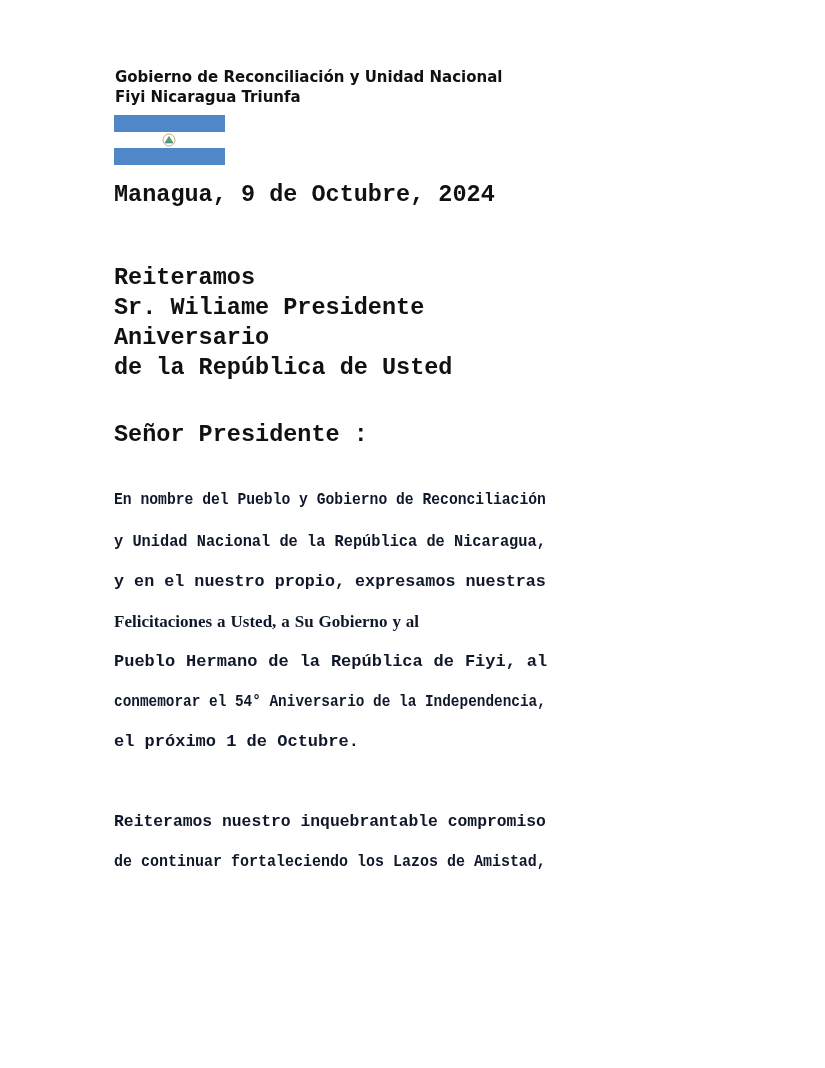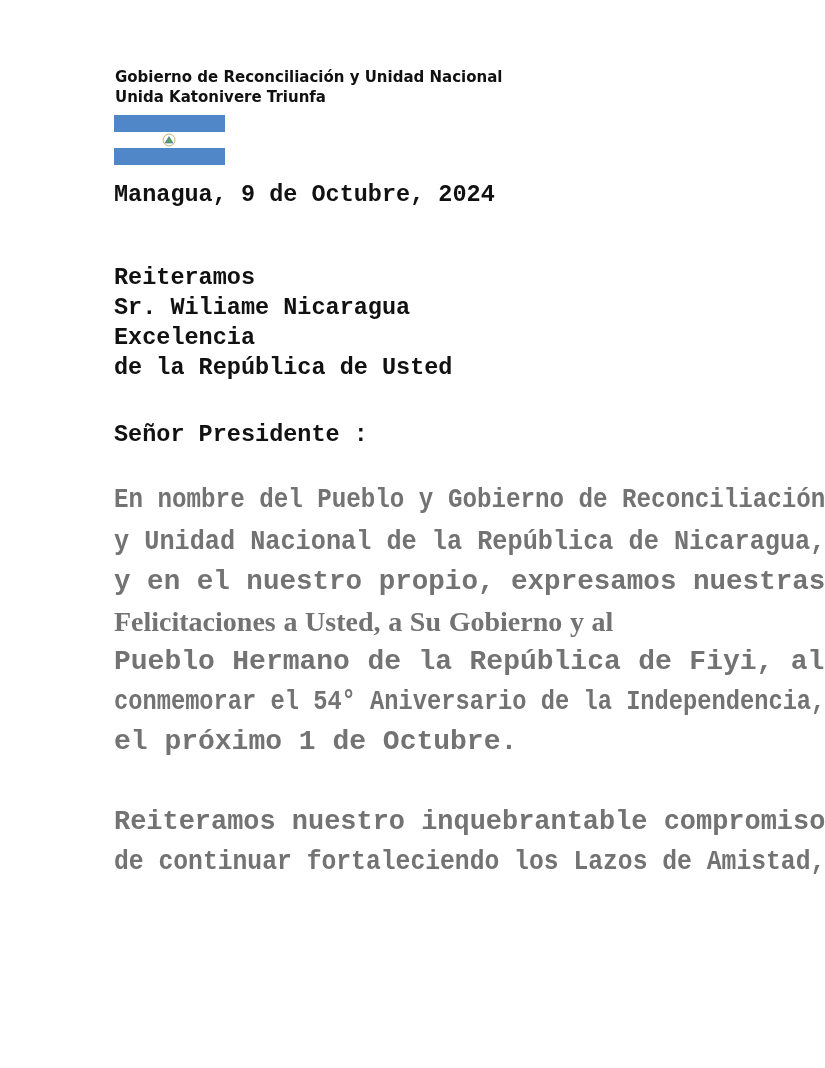--- a/index.html
+++ b/index.html
@@ -3,45 +3,45 @@
 <meta charset="utf-8">
 <style>
   html, body { margin:0; padding:0; background:#ffffff; }
   body { width:825px; height:1068px; position:relative; overflow:hidden; color:#111; }
   .hdr { position:absolute; left:115px; font-family:"DejaVu Sans", sans-serif; font-weight:bold; font-size:15px; line-height:20px; color:#111; white-space:nowrap;text-align:right; }
   .flag { position:absolute; left:114px; top:115px; width:111px; height:50px; }
   .flag .b { height:17px; background:#4f87c9; }
   .flag .w { height:16px; background:#ffffff; position:relative; }
   .emblem { position:absolute; left:48px; top:1px; width:14px; height:14px; }
   .mono { position:absolute; left:114px; font-family:"Liberation Mono", monospace; font-weight:bold; font-size:23.5px; line-height:30px; white-space:pre; color:#111;text-align:center; }
-  .line { position:absolute; left:114px; width:597px; height:30px; font-family:"Liberation Mono", monospace; font-weight:bold; font-size:28px; line-height:30px; white-space:nowrap; overflow:visible; color:#737373; }
+  .line { position:absolute; left:114px; width:597px; height:30px; font-family:"Liberation Mono", monospace; font-weight:bold; font-size:17px; line-height:30px; white-space:nowrap; overflow:visible; color:#0f172a; }
   .line .inner { display:inline-block; transform-origin:left top; white-space:pre; }
 </style>
 </head>
 <body>
 
 <div class="hdr" style="top:67px">Gobierno de Reconciliación y Unidad Nacional</div>
-<div class="hdr" style="top:87px">Unida Katonivere Triunfa</div>
+<div class="hdr" style="top:87px">Fiyi Nicaragua Triunfa</div>
 
 <div class="flag">
   <div class="b"></div>
   <div class="w">
     <svg class="emblem" viewBox="0 0 14 14">
       <circle cx="7" cy="7" r="6" fill="none" stroke="#c8b06a" stroke-width="1"></circle>
       <polygon points="3,10 7,3.5 11,10" fill="#5aa05a" stroke="#3b6fb0" stroke-width="0.6"></polygon>
     </svg>
   </div>
   <div class="b"></div>
 </div>
 
 <div class="mono" style="top:180px">Managua, 9 de Octubre, 2024</div>
 
 <div class="mono" style="top:263px">Reiteramos</div>
-<div class="mono" style="top:293px">Sr. Wiliame Nicaragua</div>
-<div class="mono" style="top:323px">Excelencia</div>
+<div class="mono" style="top:293px">Sr. Wiliame Presidente</div>
+<div class="mono" style="top:323px">Aniversario</div>
 <div class="mono" style="top:353px">de la República de Usted</div>
 
 <div class="mono" style="top:420px">Señor Presidente :</div>
 
 <div class="line" style="top:485px"><span class="inner" style="transform: scaleX(0.863946);">En nombre del Pueblo y Gobierno de Reconciliación</span></div>
 <div class="line" style="top:527px"><span class="inner" style="transform: scaleX(0.900707);">y Unidad Nacional de la República de Nicaragua,</span></div>
 <div class="line" style="top:567px"><span class="inner" style="transform: scaleX(0.984489);">y en el nuestro propio, expresamos nuestras</span></div>
 <div class="line" style="top:607px"><span class="inner" style="word-spacing: 0.671875px; font-family: Liberation Serif, serif;">Felicitaciones a Usted, a Su Gobierno y al</span></div>
 <div class="line" style="top:647px"><span class="inner" style="word-spacing: 0.671875px;">Pueblo Hermano de la República de Fiyi, al</span></div>
 <div class="line" style="top:687px"><span class="inner" style="transform: scaleX(0.846658);">conmemorar el 54° Aniversario de la Independencia,</span></div>

